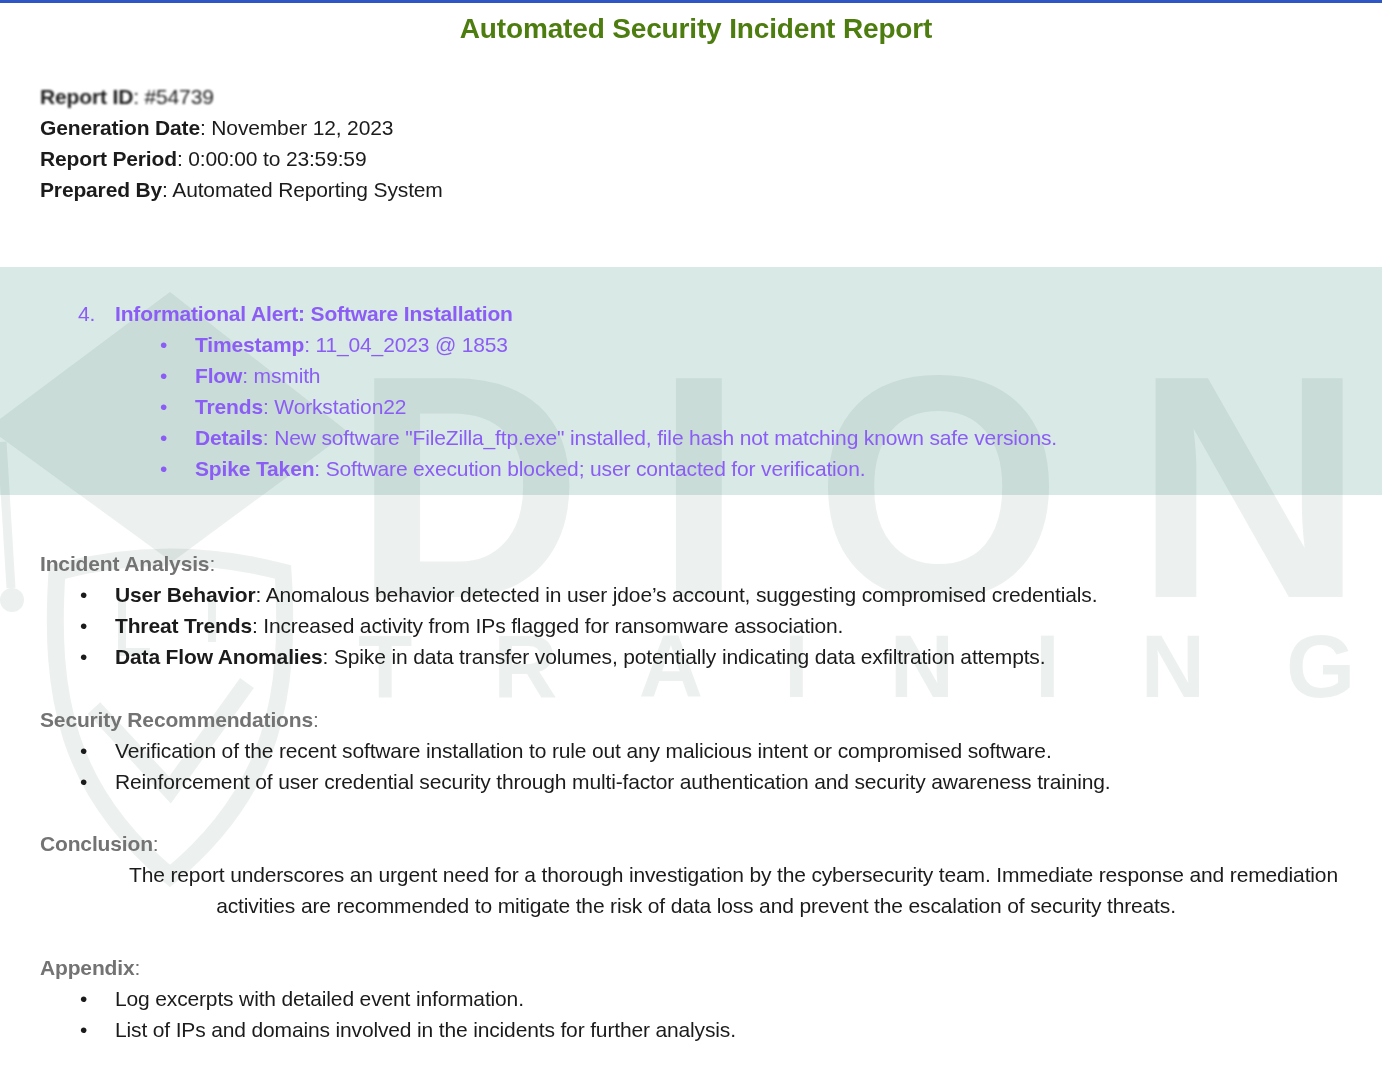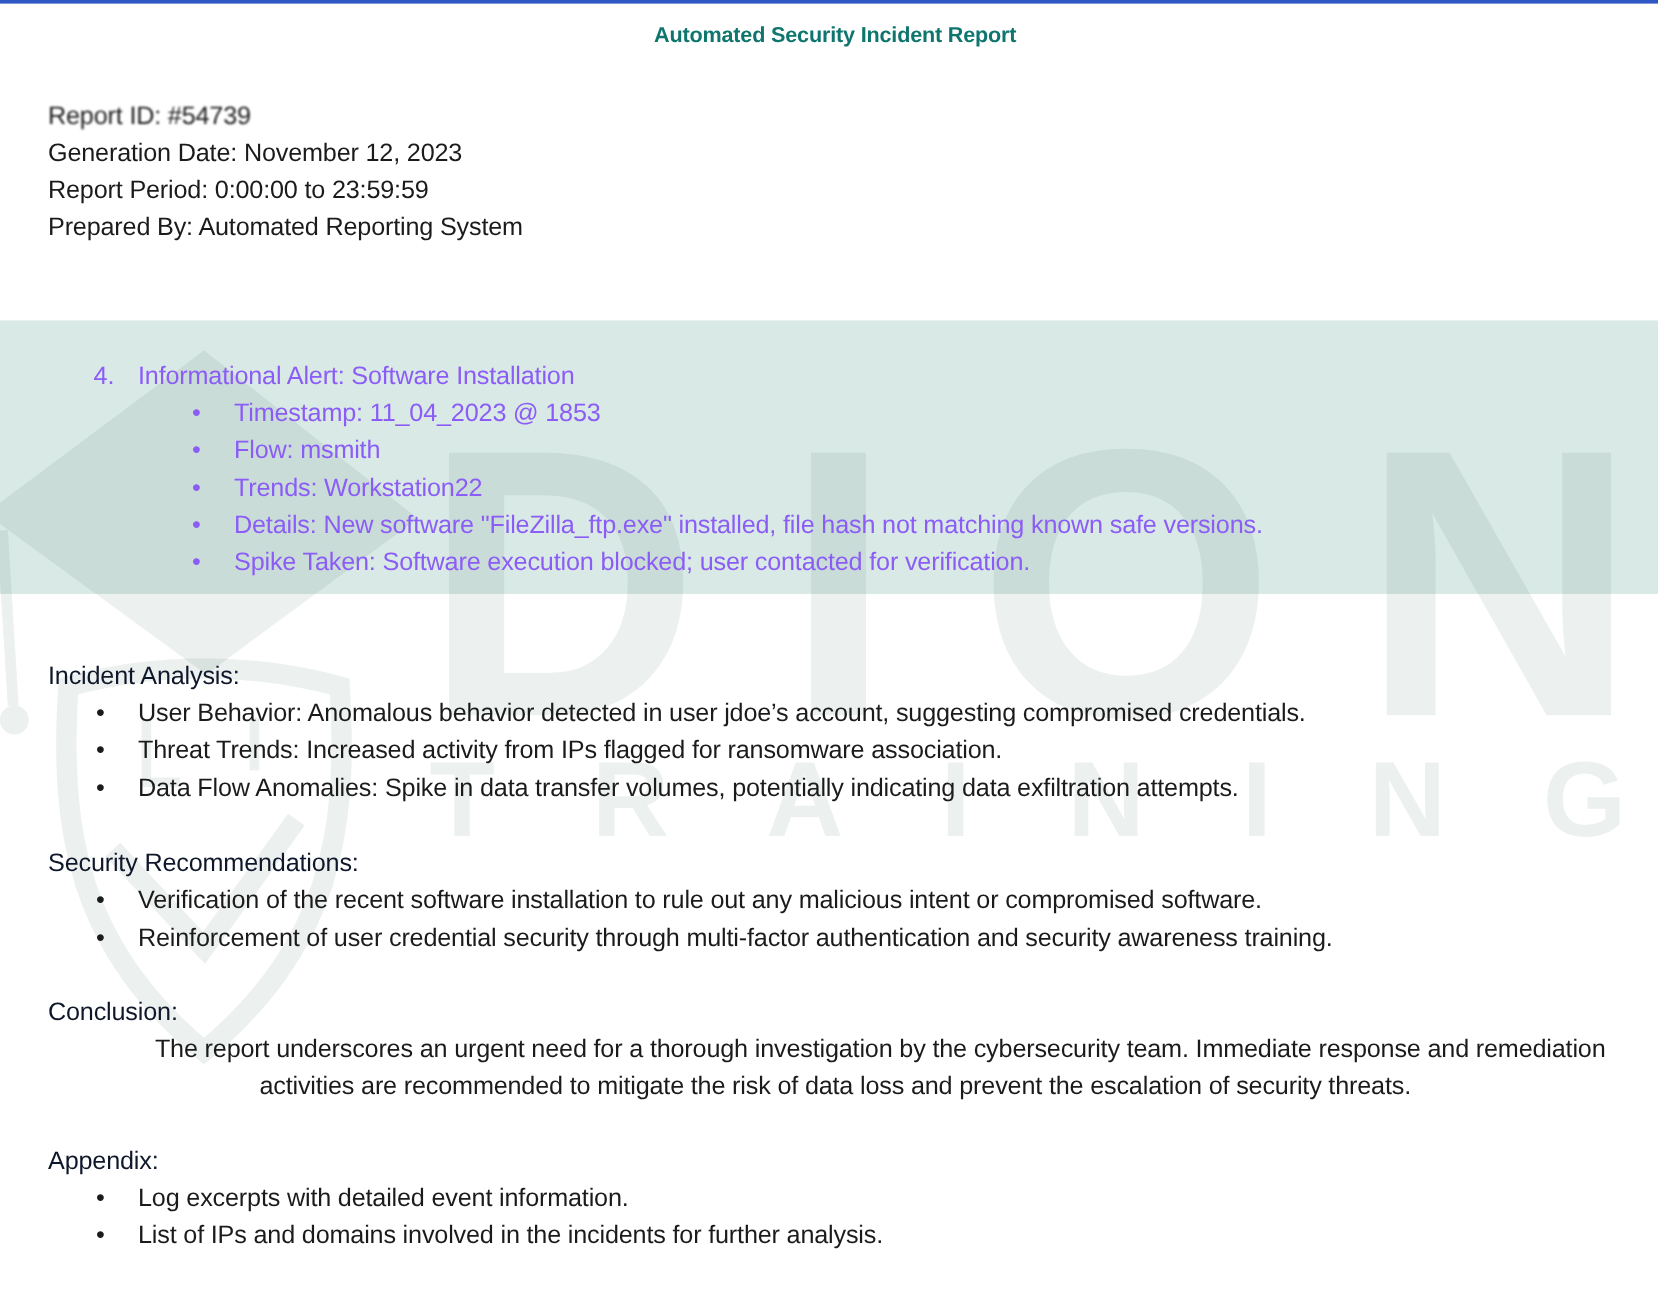--- a/index.html
+++ b/index.html
@@ -17,24 +17,24 @@
 
   
   .watermark{position:absolute;inset:0;z-index:1;pointer-events:none;}
   .wm-logo{position:absolute;left:-20px;top:270px;width:370px;height:620px;}
   .wm-text{position:absolute;font-weight:700;line-height:1;white-space:nowrap;}
   .wm-line1{left:353px;top:328px;font-size:318px;letter-spacing:72px;}
   .wm-line2{left:358px;top:622px;font-size:89px;letter-spacing:81px;}
 
   
   .content{position:relative;z-index:2;padding:0 30px 0 40px;}
-  h1{font-size:18px;line-height:30px;margin:14px 0 0;text-align:center;color:#0f766e;}
+  h1{font-size:28px;line-height:30px;margin:14px 0 0;text-align:center;color:#4d7c0f;}
   p,h2,li{font-size:21px;line-height:31px;margin:0;}
-  h2{font-weight:700;color:#0f172a;display:block;}
-  b{font-weight:400;}
+  h2{font-weight:700;color:#737373;display:block;}
+  b{font-weight:700;}
   ul{list-style:none;margin:0;padding:0;}
   .dot{display:inline-block;width:35px;}
   .meta{margin-top:37px;}
   .degraded{filter:blur(1.1px);}
   .alert{margin-top:93px;color:#8b5cf6;}
   .alert-heading{padding-left:38px;}
   .alert-num{display:inline-block;width:37px;font-weight:400;}
   .alert li{padding-left:120px;}
   .section li{padding-left:40px;}
   .sec-incident h2{margin-top:64px;}

